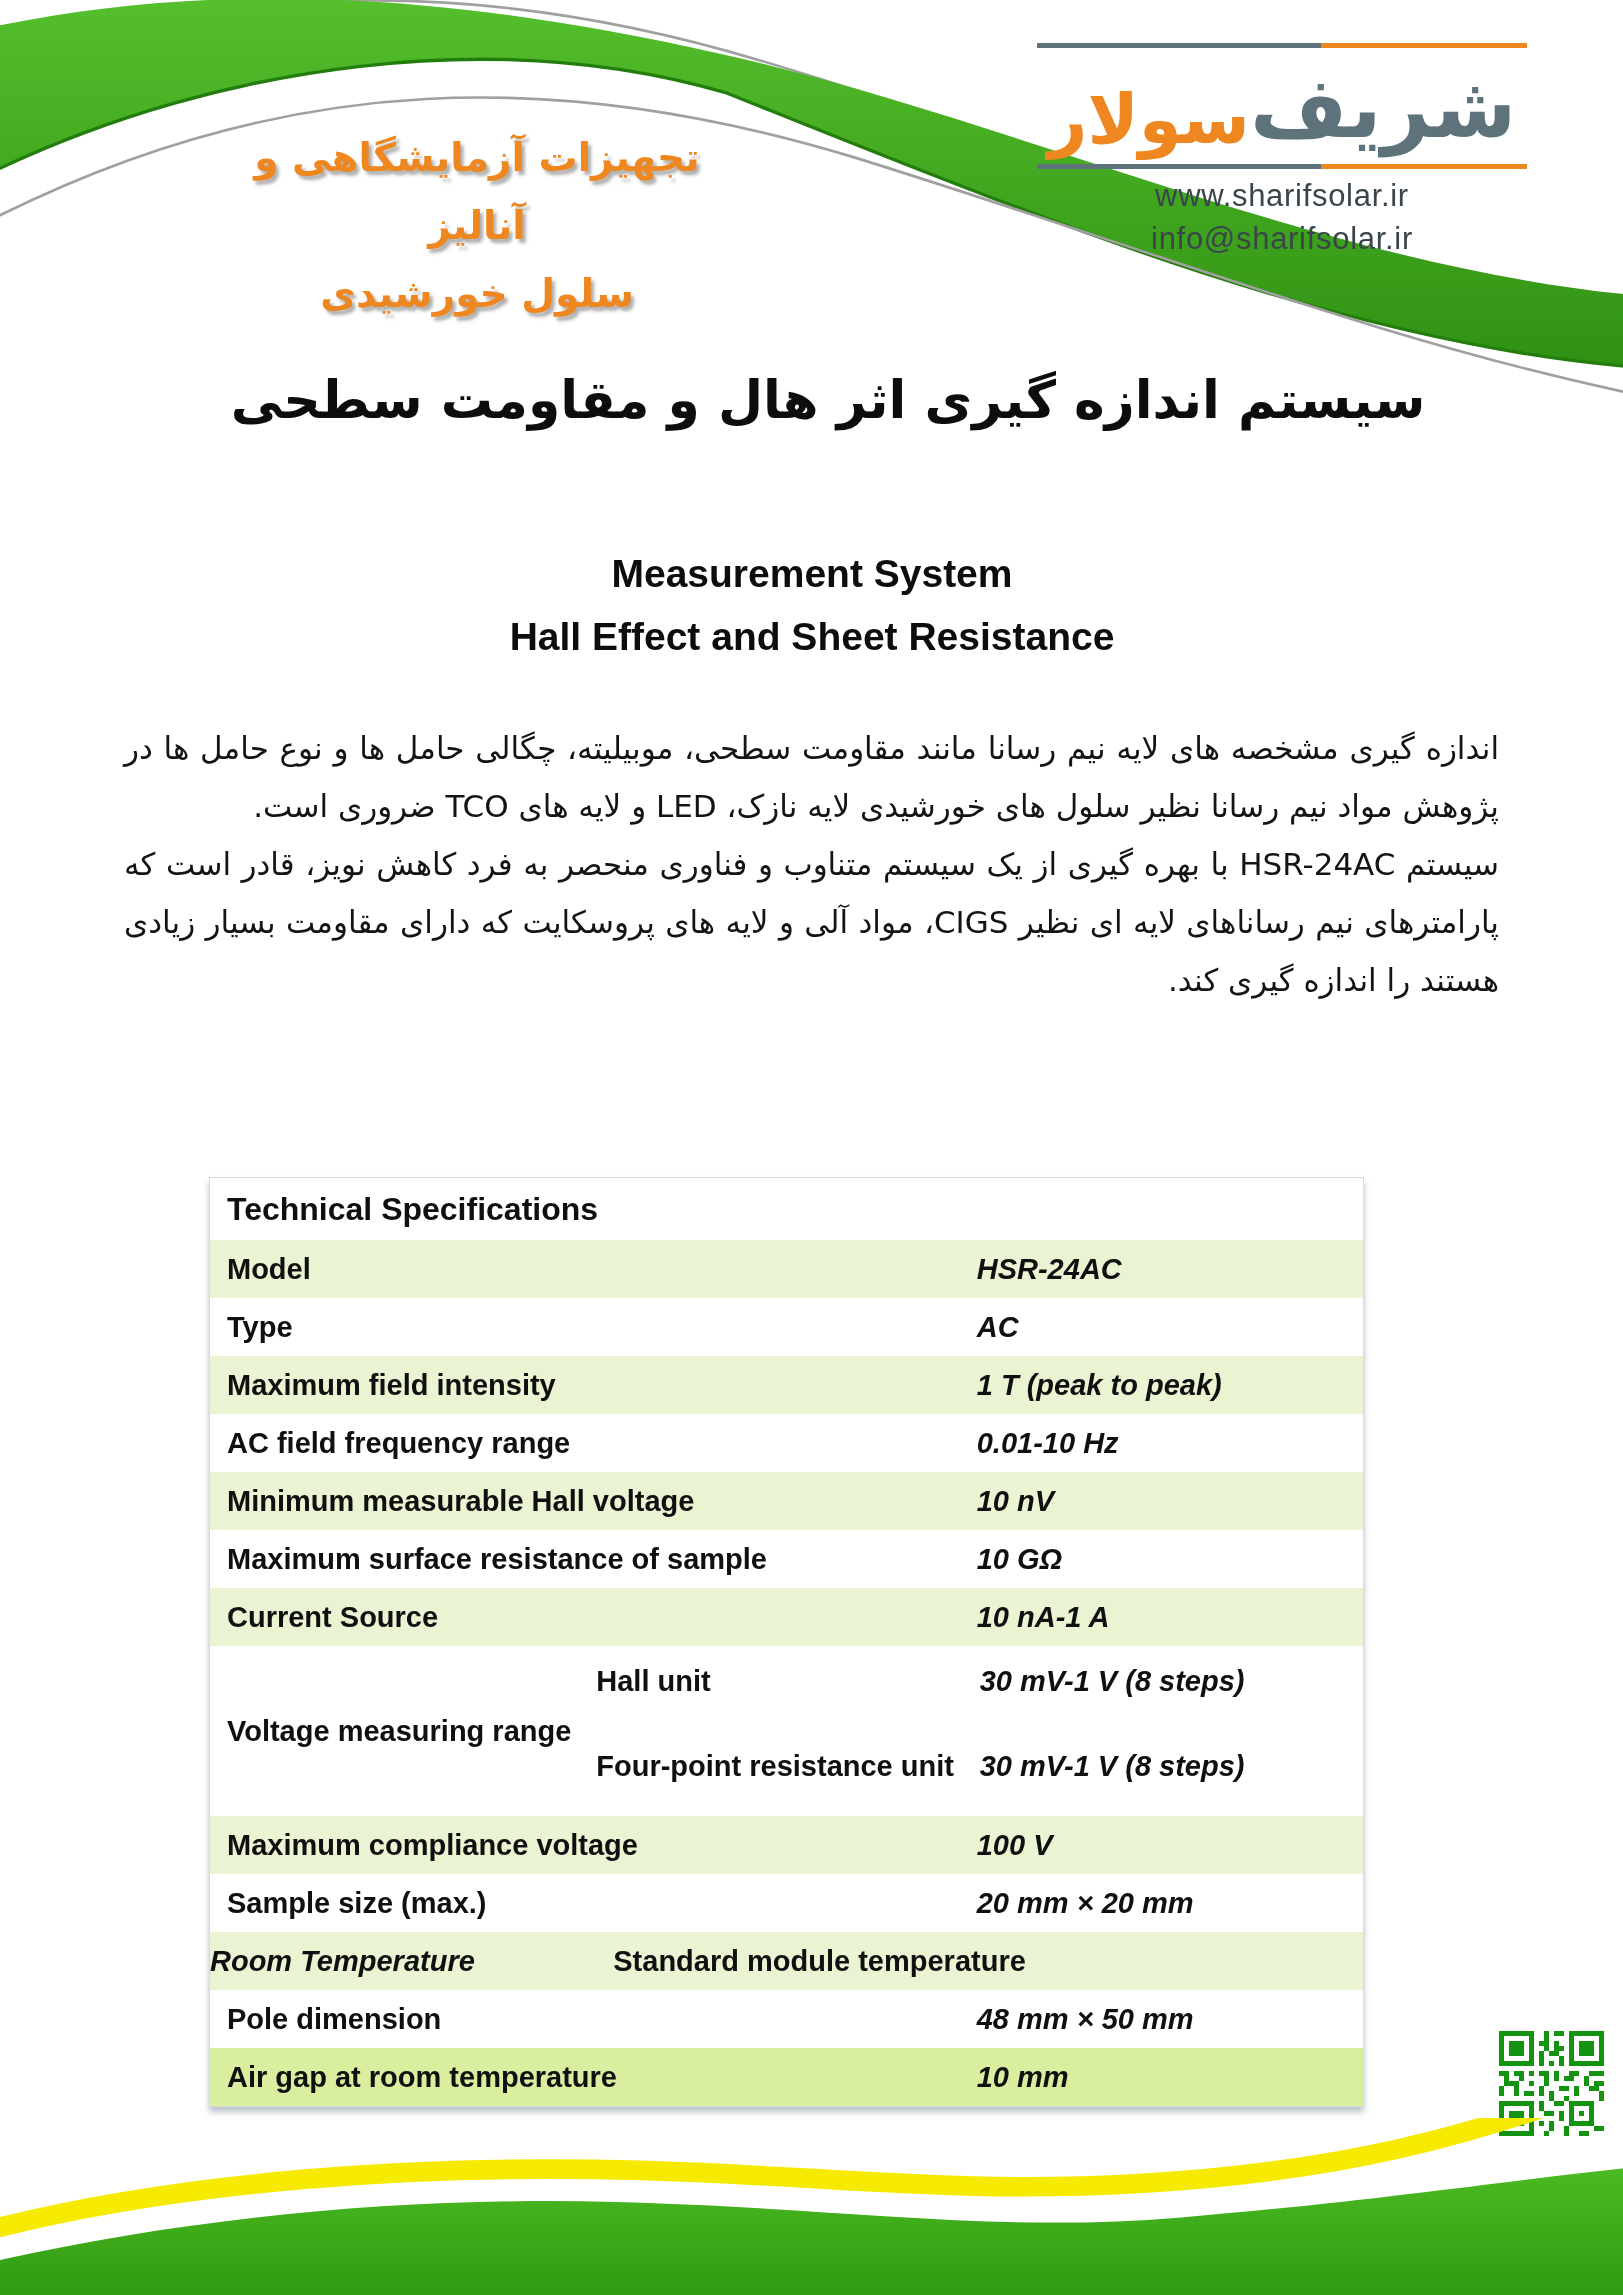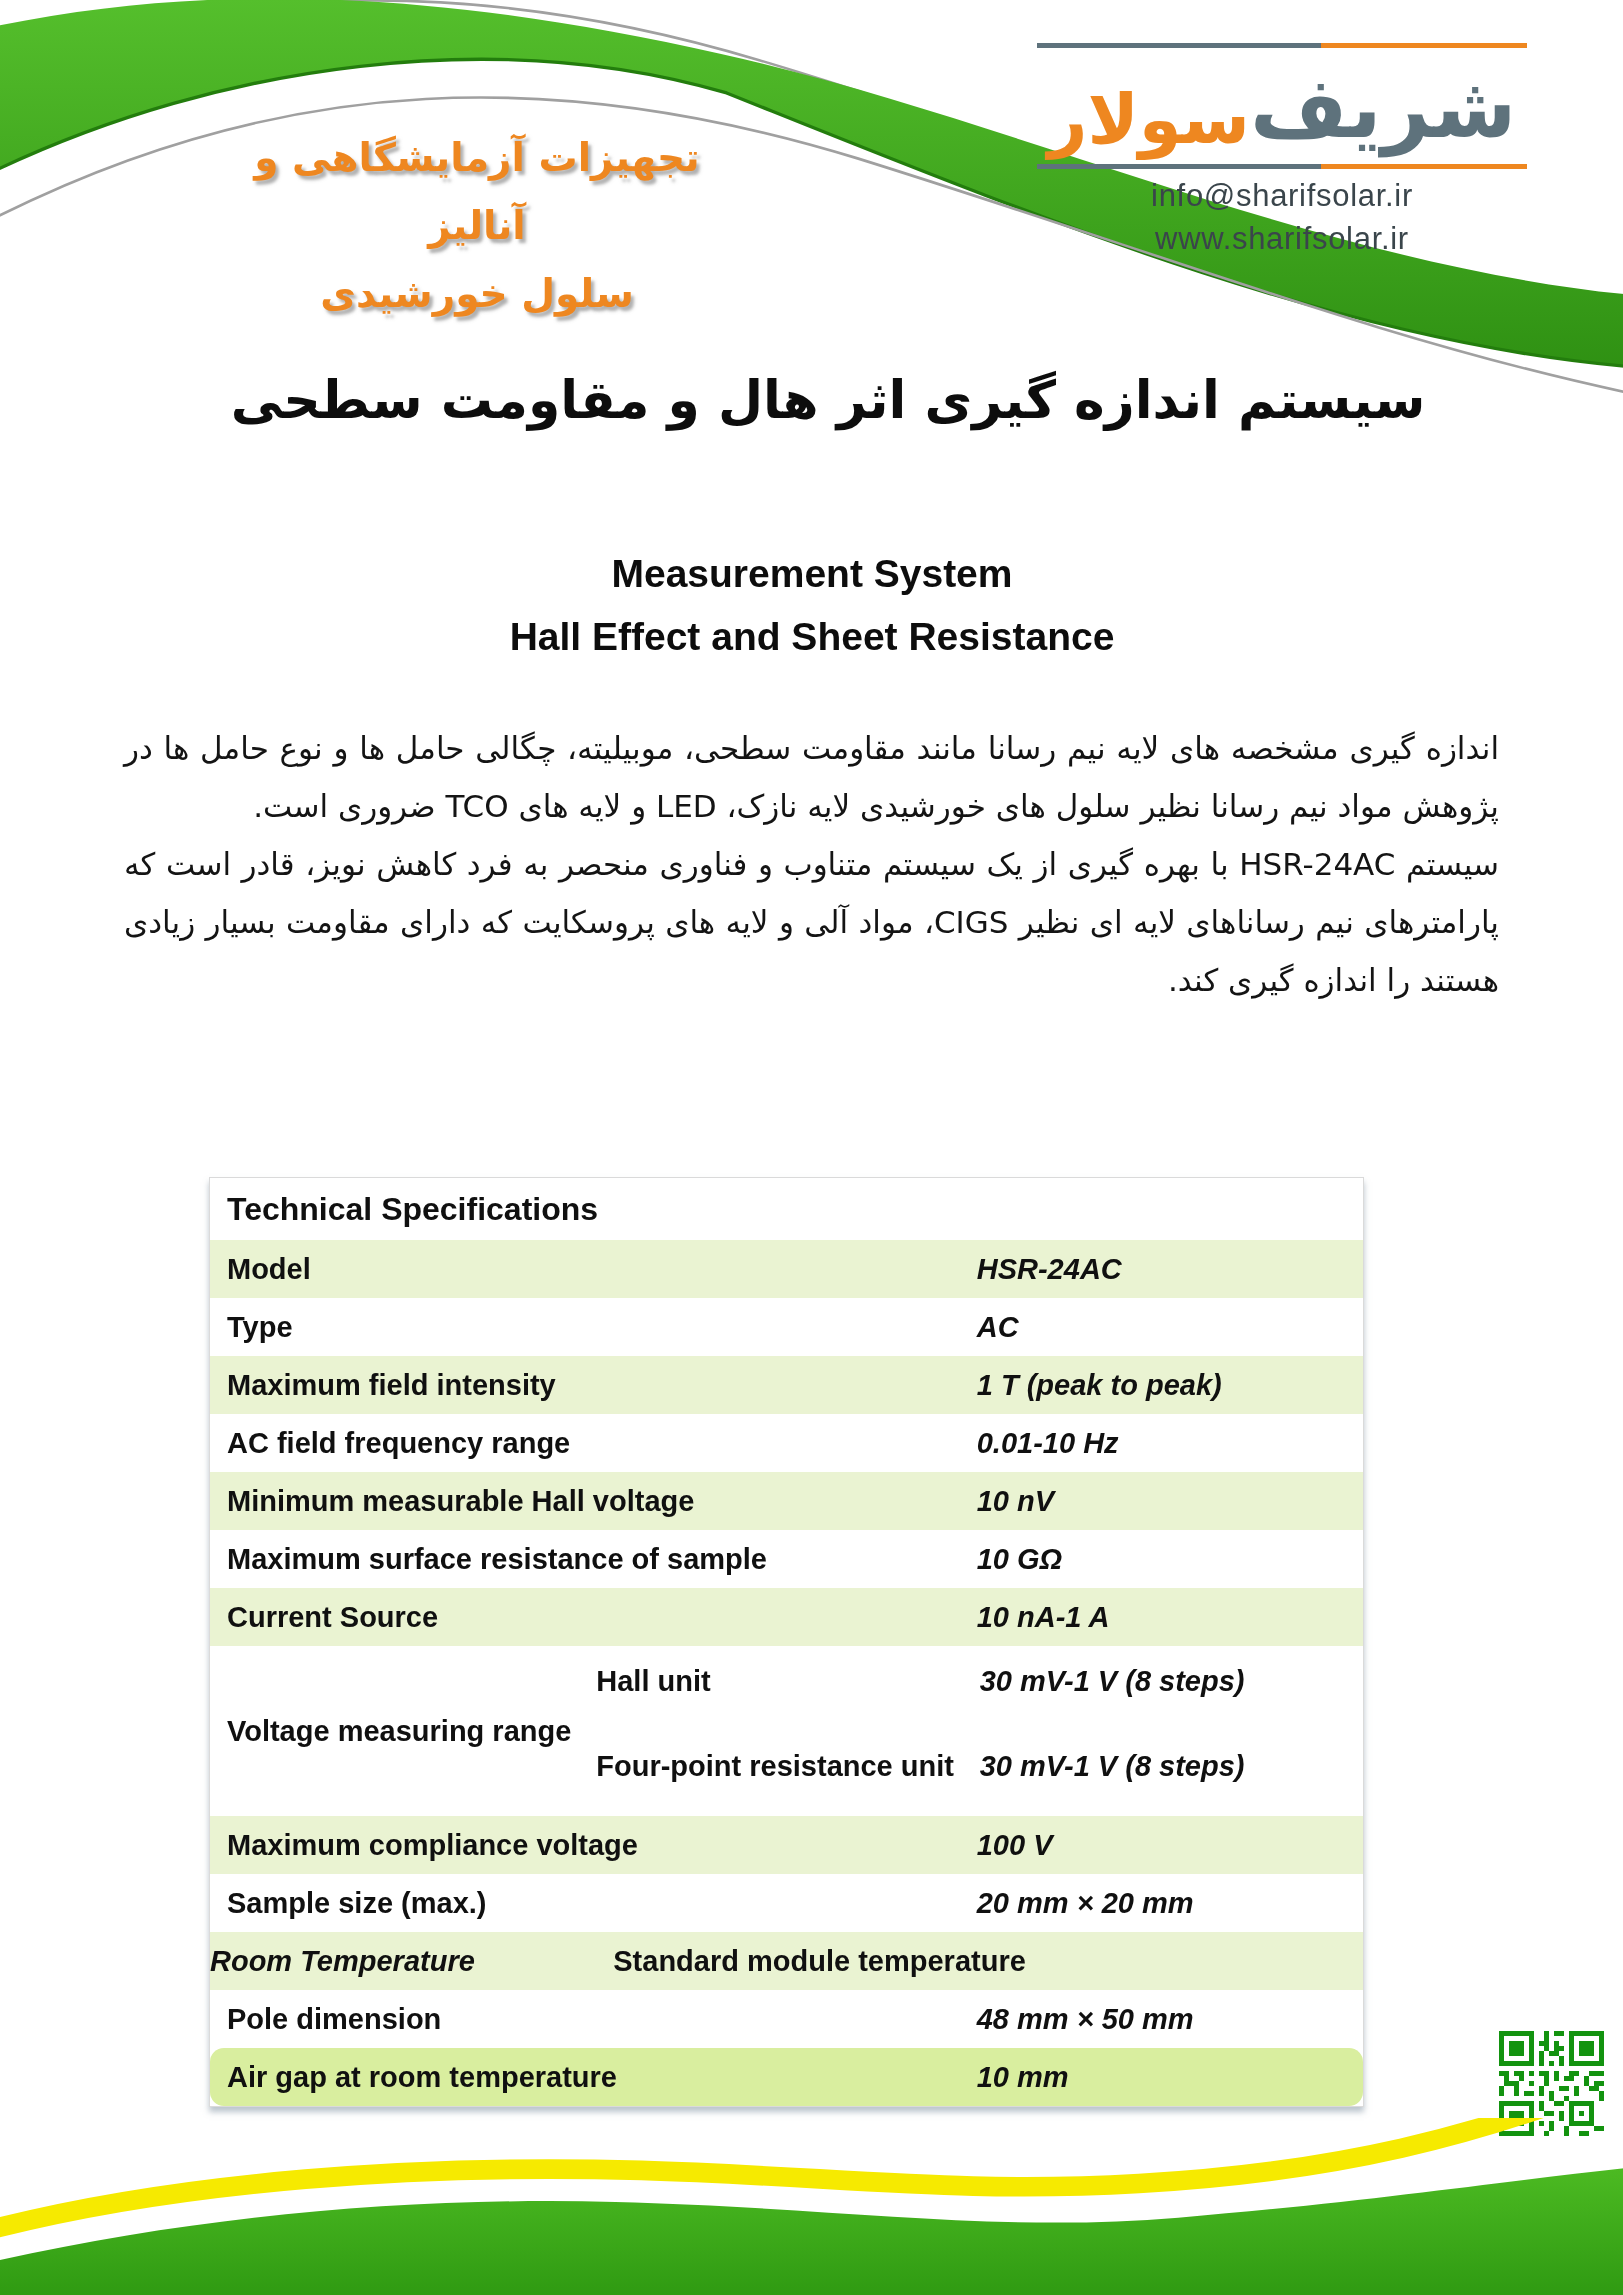--- a/index.html
+++ b/index.html
@@ -70,21 +70,21 @@
     background:#ffffff; border:1.3px solid #dadada;
     box-shadow:0 4.6px 5.9px rgba(120,140,155,0.5);
     color:#101010;
   }
   .t-title {
     height:62px; display:flex; align-items:center; padding-left:17px;
     font-size:32px; font-weight:bold;
   }
   .trow { display:flex; min-height:58px; align-items:stretch; background:#fff; }
   .trow.shade { background:var(--table-row-green); }
-  .trow.last  { background:var(--table-last-row-green);border-radius:14px; }
+  .trow.last  { background:var(--table-last-row-green); }
   .cell { display:flex; align-items:center; font-size:29px; font-weight:bold; }
   .cell.label { padding-left:17px; flex:0 0 66.5%; line-height:37px; box-sizing:border-box; }
   .trow.group .cell.label { flex:0 0 33.5%; }
   .subwrap { flex:1; display:flex; flex-direction:column; }
   .subrow { display:flex; flex:1; }
   .subrow .cell.sub { flex:0 0 50%; line-height:35px; }
   .subrow.s1 { min-height:71px; }
   .subrow.s2 { min-height:99px; }
   .cell.value { flex:1; font-style:italic; line-height:35px; }
 
@@ -121,22 +121,22 @@
   </div>
   <span class="fa gray">شریف</span>
   <span class="fa orange">سولار</span>
   <div class="bar bottom">
     <div class="seg-orange"></div>
     <div class="seg-gray"></div>
   </div>
 </div>
 
 <div class="contact">
+  <div>www.sharifsolar.ir</div>
   <div>info@sharifsolar.ir</div>
-  <div>www.sharifsolar.ir</div>
 </div>
 
 <div class="fa-title">سیستم اندازه گیری اثر هال و مقاومت سطحی</div>
 
 <div class="en-title">
   <div>Measurement System</div>
   <div>Hall Effect and Sheet Resistance</div>
 </div>
 
 <div class="intro">

